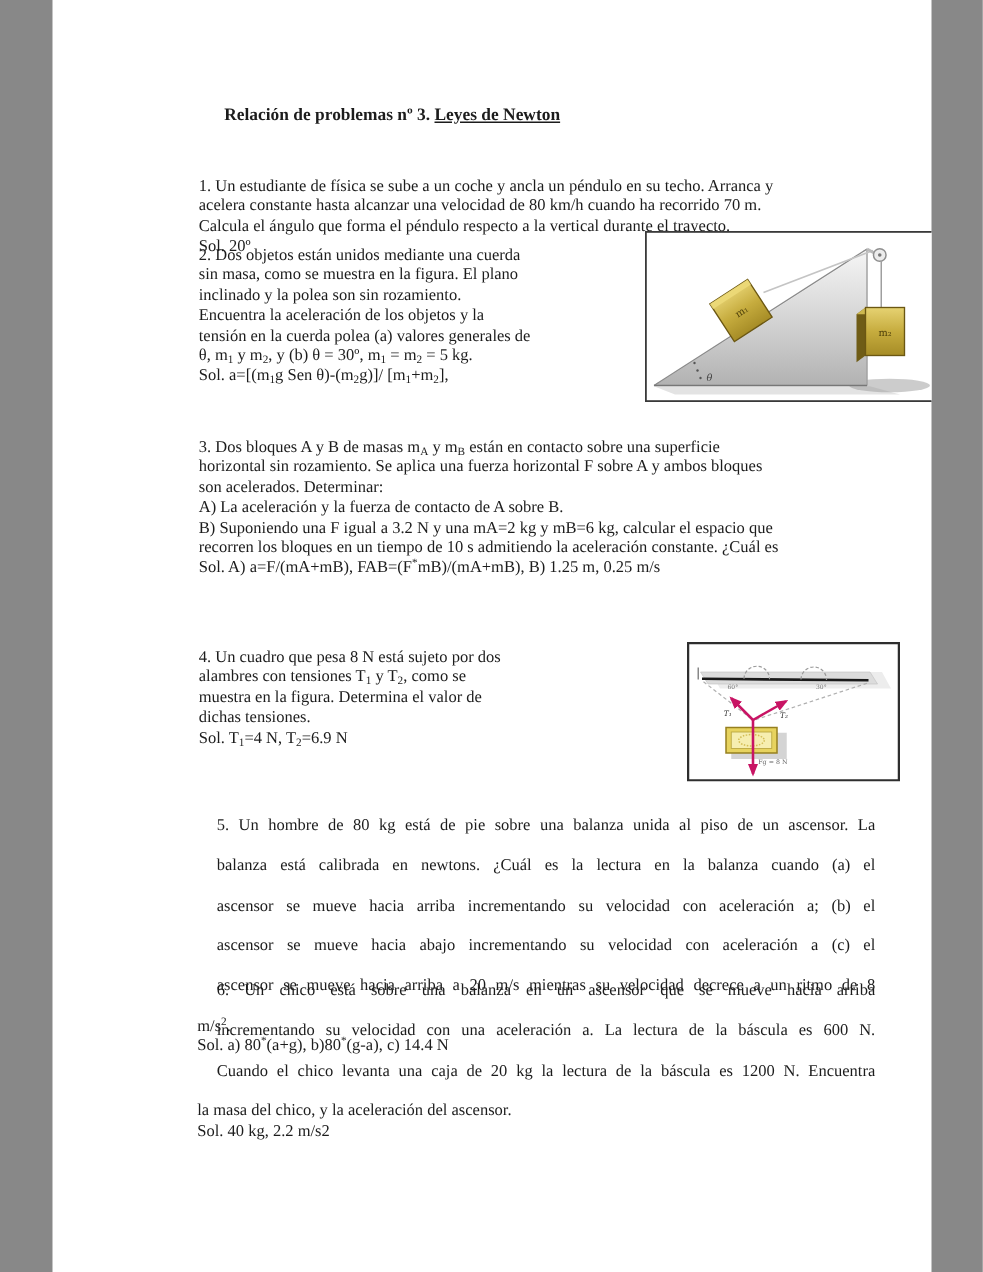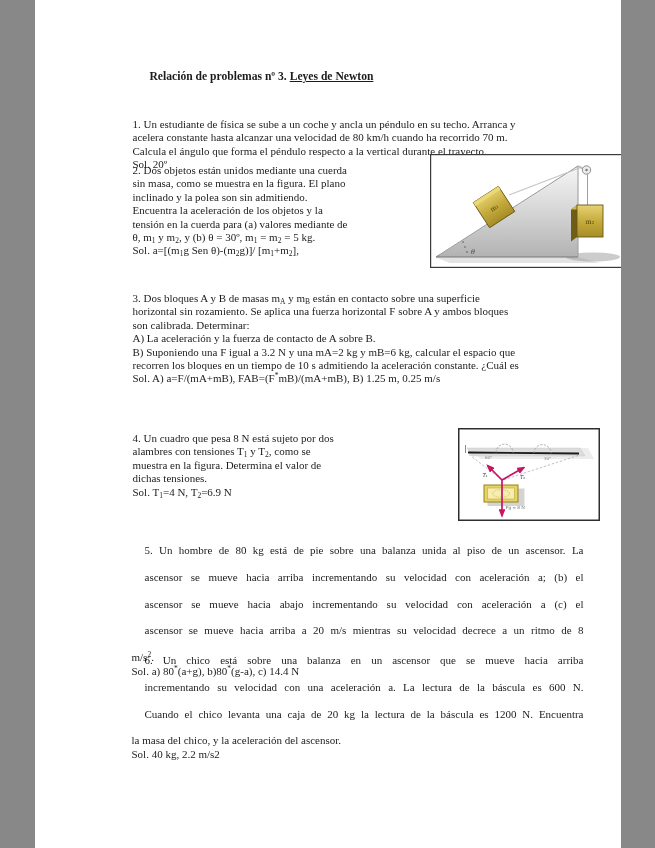--- a/index.html
+++ b/index.html
@@ -31,23 +31,23 @@
   <div class="blk" style="left:98px;top:94px;width:455px;margin-top:24px;">
     <div class="ln">1. Un estudiante de física se sube a un coche y ancla un péndulo en su techo. Arranca y</div>
     <div class="ln">acelera constante hasta alcanzar una velocidad de 80 km/h cuando ha recorrido 70 m.</div>
     <div class="ln">Calcula el ángulo que forma el péndulo respecto a la vertical durante el trayecto.</div>
     <div class="ln">Sol. 20º</div>
   </div>
 
   <div class="blk" style="left:98px;top:164px;width:296px;">
     <div class="ln">2. Dos objetos están unidos mediante una cuerda</div>
     <div class="ln">sin masa, como se muestra en la figura. El plano</div>
-    <div class="ln">inclinado y la polea son sin admitiendo.</div>
+    <div class="ln">inclinado y la polea son sin rozamiento.</div>
     <div class="ln">Encuentra la aceleración de los objetos y la</div>
-    <div class="ln">tensión en la cuerda para (a) valores mediante de</div>
+    <div class="ln">tensión en la cuerda polea (a) valores generales de</div>
     <div class="ln">θ, m<sub>1</sub> y m<sub>2</sub>, y (b) θ = 30º, m<sub>1</sub> = m<sub>2</sub> = 5 kg.</div>
     <div class="ln">Sol. a=[(m<sub>1</sub>g Sen θ)-(m<sub>2</sub>g)]/ [m<sub>1</sub>+m<sub>2</sub>],</div>
   </div>
 
   <svg class="fig" style="left:395px;top:154px;" width="198" height="114" viewBox="0 0 198 114">
     <defs>
       <linearGradient id="gWedge" x1="0" y1="0" x2="0" y2="1">
         <stop offset="0" stop-color="#f6f6f6"></stop>
           <stop offset="0.55" stop-color="#d2d2d2"></stop>
           <stop offset="1" stop-color="#b2b2b2"></stop>
@@ -86,21 +86,21 @@
       <circle cx="33" cy="88" r="0.8" fill="#555555"></circle>
       <circle cx="35" cy="93" r="0.8" fill="#555555"></circle>
       <circle cx="37" cy="98" r="0.8" fill="#555555"></circle>
       <text x="41" y="100" font-size="6.5" font-style="italic" fill="#444444">θ</text>
     </g>
   </svg>
 
   <div class="blk" style="left:98px;top:292px;width:458px;">
     <div class="ln">3. Dos bloques A y B de masas m<sub>A</sub> y m<sub>B</sub> están en contacto sobre una superficie</div>
     <div class="ln">horizontal sin rozamiento. Se aplica una fuerza horizontal F sobre A y ambos bloques</div>
-    <div class="ln">son calibrada. Determinar:</div>
+    <div class="ln">son acelerados. Determinar:</div>
     <div class="ln">A) La aceleración y la fuerza de contacto de A sobre B.</div>
     <div class="ln">B) Suponiendo una F igual a 3.2 N y una mA=2 kg y mB=6 kg, calcular el espacio que</div>
     <div class="ln">recorren los bloques en un tiempo de 10 s admitiendo la aceleración constante. ¿Cuál es</div>
     <div class="ln">Sol. A) a=F/(mA+mB), FAB=(F<sup>*</sup>mB)/(mA+mB), B) 1.25 m, 0.25 m/s</div>
   </div>
 
   <div class="blk" style="left:98px;top:432px;width:322px;">
     <div class="ln">4. Un cuadro que pesa 8 N está sujeto por dos</div>
     <div class="ln">alambres con tensiones T<sub>1</sub>  y T<sub>2</sub>, como se</div>
     <div class="ln">muestra en la figura. Determina el valor de</div>
@@ -134,20 +134,21 @@
     <line x1="44" y1="52" x2="29.5" y2="37.5" stroke="#c81464" stroke-width="1.7" marker-end="url(#ah)"></line>
     <line x1="44" y1="52" x2="66" y2="39.5" stroke="#c81464" stroke-width="1.7" marker-end="url(#ah)"></line>
     <line x1="44" y1="52" x2="44" y2="88" stroke="#c81464" stroke-width="1.7" marker-end="url(#ah)"></line>
     <text x="24.5" y="49" font-size="5" font-style="italic" fill="#333333">T₁</text>
     <text x="62" y="50.5" font-size="5" font-style="italic" fill="#333333">T₂</text>
     <text x="47.5" y="81" font-size="4.2" fill="#666666">Fg = 8 N</text>
   </svg>
 
   <div class="blk" style="left:97px;top:544px;width:452px;">
     <div class="ln jl">5. Un hombre de 80 kg está de pie sobre una balanza unida al piso de un ascensor. La</div>
+    <div class="ln jl">balanza está calibrada en newtons. ¿Cuál es la lectura en la balanza cuando (a) el</div>
     <div class="ln jl">ascensor se mueve hacia arriba incrementando su velocidad con aceleración a; (b) el</div>
     <div class="ln jl">ascensor se mueve hacia abajo incrementando su velocidad con aceleración a (c) el</div>
     <div class="ln jl">ascensor se mueve hacia arriba a 20 m/s mientras su velocidad decrece a un ritmo de 8</div>
     <div class="ln">m/s<sup>2</sup>.</div>
     <div class="ln">Sol. a) 80<sup>*</sup>(a+g), b)80<sup>*</sup>(g-a), c) 14.4 N</div>
   </div>
 
   <div class="blk" style="left:97px;top:654px;width:452px;">
     <div class="ln jl">6. Un chico está sobre una balanza en un ascensor que se mueve hacia arriba</div>
     <div class="ln jl">incrementando su velocidad con una aceleración a. La lectura de la báscula es 600 N.</div>

